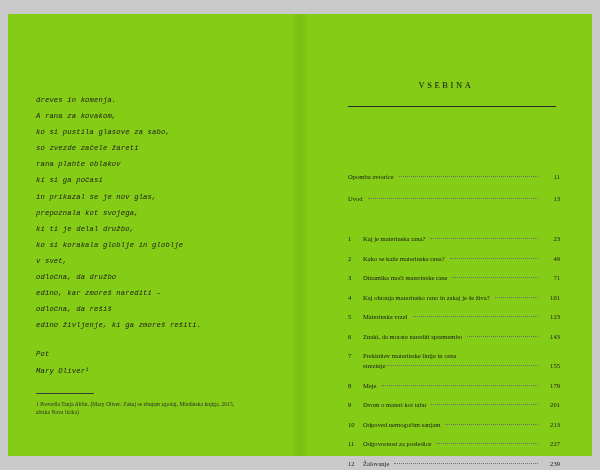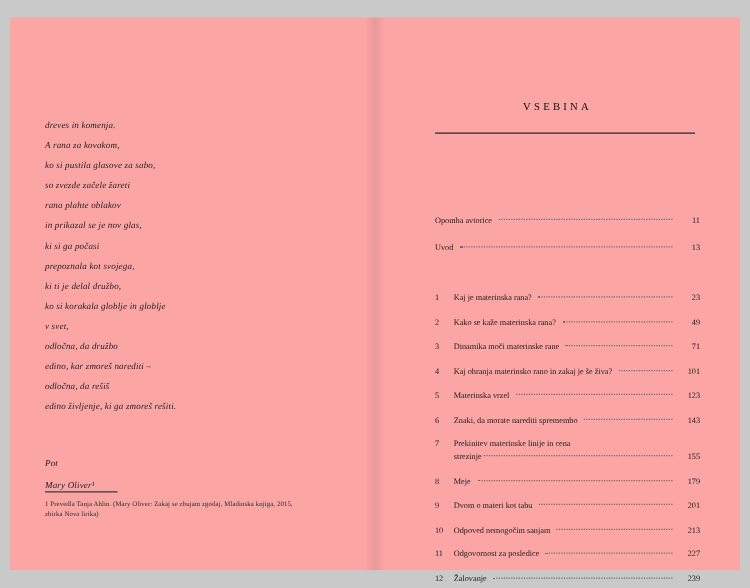--- a/index.html
+++ b/index.html
@@ -13,21 +13,21 @@
     font-family: "Liberation Serif", serif;
     overflow: hidden;
   }
   .spread {
     position: relative;
     width: 600px;
     height: 470px;
     display: flex;
   }
   .page {
-    background: #fca5a5;
+    background: #84cc16;
     position: relative;
     box-sizing: border-box;
   }
   .page-left {
     position: absolute;
     left: 8px;
     top: 14px;
     width: 292px;
     height: 442px;
     padding: 0;
@@ -57,23 +57,24 @@
     top: 78px;
     width: 210px;
   }
   .poem-line {
     font-style: italic;
     font-size: 7.2px;
     line-height: 16.1px;
     color: #1c1c1c;
     letter-spacing: 0.15px;
     white-space: nowrap;
+    font-family: Liberation Mono, monospace;
   }
   .poem-sign {
-    margin-top: 30px;
+    margin-top: 13px;
   }
   .poem-sign .poem-line {
     font-style: italic;
   }
   .footnote-wrap {
     position: absolute;
     left: 28px;
     bottom: 40px;
     width: 200px;
   }
@@ -190,22 +191,22 @@
 <div class="spread">
 
   <div class="page page-left">
     <div class="poem">
       <div id="poem-body">
           <div class="poem-line">dreves in komenja.</div>
           <div class="poem-line">A rana za kovakom,</div>
           <div class="poem-line">ko si pustila glasove za sabo,</div>
           <div class="poem-line">so zvezde začele žareti</div>
           <div class="poem-line">rana plahte oblakov</div>
+          <div class="poem-line">ki si ga počasi</div>
           <div class="poem-line">in prikazal se je nov glas,</div>
-          <div class="poem-line">ki si ga počasi</div>
           <div class="poem-line">prepoznala kot svojega,</div>
           <div class="poem-line">ki ti je delal družbo,</div>
           <div class="poem-line">ko si korakala globlje in globlje</div>
           <div class="poem-line">v svet,</div>
           <div class="poem-line">odločna, da družbo</div>
           <div class="poem-line">edino, kar zmoreš narediti –</div>
           <div class="poem-line">odločna, da rešiš</div>
           <div class="poem-line">edino življenje, ki ga zmoreš rešiti.</div>
         </div>
       <div class="poem-sign" id="poem-sign">

